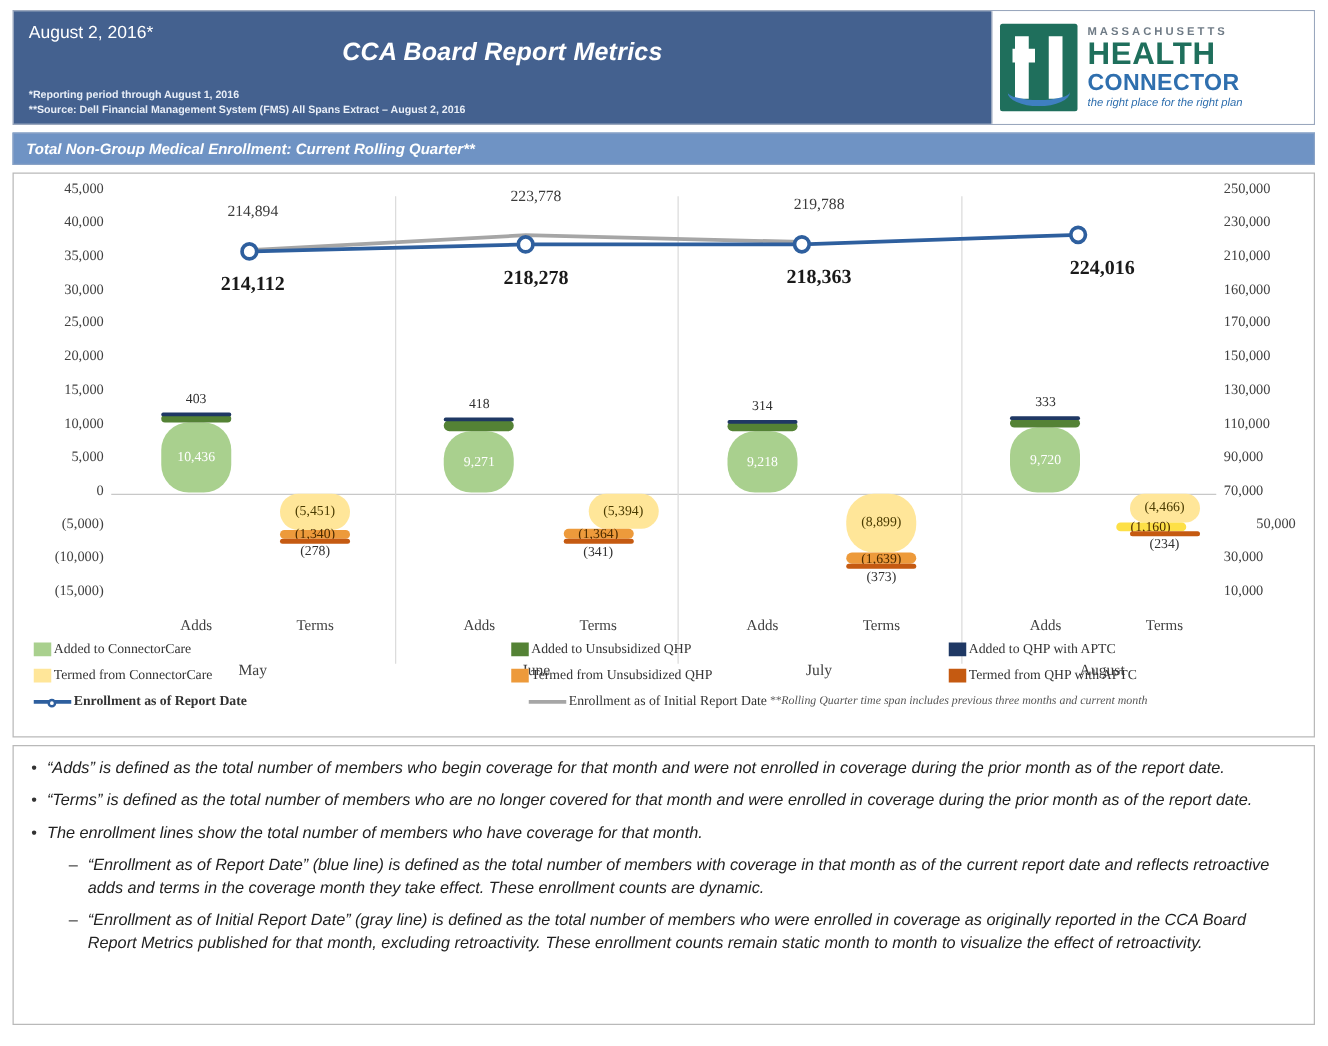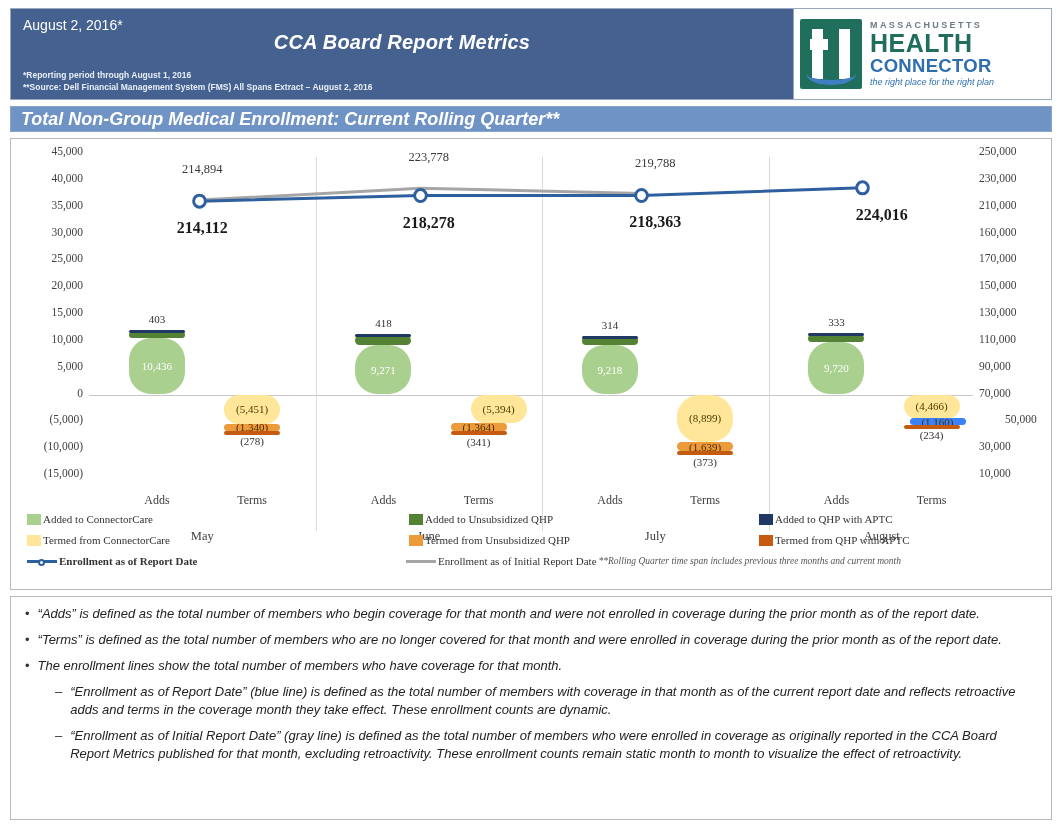--- a/index.html
+++ b/index.html
@@ -22,21 +22,21 @@
   .logo-mark .lm-bar{position:absolute;left:10px;top:20px;width:18px;height:11px;background:#ffffff;}
   .logo-mark .lm-swoosh{position:absolute;left:6px;bottom:4px;width:50px;height:18px;border-bottom:5px solid #3f7fc1;border-radius:0 0 50% 50%;}
   .logo-txt{margin-left:8px;line-height:1;}
   .logo-txt .l1{font-size:9px;letter-spacing:2.4px;color:#6f7b86;font-weight:bold;}
   .logo-txt .l2{font-size:25px;letter-spacing:.5px;color:#1f6f5c;font-weight:bold;margin-top:1px;}
   .logo-txt .l3{font-size:18.5px;letter-spacing:.3px;color:#2f6fae;font-weight:bold;margin-top:1px;}
   .logo-txt .l4{font-size:9px;color:#2f6fae;font-style:italic;margin-top:3px;}
 
   
   .subbar{margin-top:6px;height:26px;background:#6f93c4;border:1px solid #8aa3c6;box-sizing:border-box;display:flex;align-items:center;}
-  .subbar span{color:#ffffff;font-size:18px;font-weight:bold;font-style:italic;padding-left:10px;}
+  .subbar span{color:#ffffff;font-size:12px;font-weight:bold;font-style:italic;padding-left:10px;}
 
   
   .panel{margin-top:6px;border:1px solid #b9b9b9;box-sizing:border-box;position:relative;height:452px;background:#ffffff;font-family:Liberation Serif, serif;}
   .plot{position:absolute;left:78px;right:78px;top:14px;height:440px;}
   .axis-left{position:absolute;left:6px;top:14px;width:70px;height:330px;}
   .axis-right{position:absolute;right:4px;top:14px;width:72px;height:330px;}
   .axis-left div,.axis-right div{position:absolute;font-size:11.5px;color:#404040;white-space:nowrap;}
   .axis-left div{right:4px;text-align:right;}
   .axis-right div{left:4px;text-align:left;}
   .zeroline{position:absolute;left:0;right:0;height:1px;background:#c8c8c8;}
@@ -203,21 +203,21 @@
           <div class="sep" style="left: 0px;"></div>
           <div class="bar" style="left: 39.95px; top: 189.336px; width: 56px; height: 52.164px; background: rgb(169, 208, 142);">
             <span>9,720</span>
           </div>
           <div class="bar" style="left: 39.95px; top: 181.511px; width: 56px; height: 7.8246px; background: rgb(84, 130, 53);"></div>
           <div class="bar" style="left: 39.95px; top: 179.724px; width: 56px; height: 3px; background: rgb(31, 56, 100);"></div>
           <div class="val-out" style="left: 27.95px; width: 80px; top: 162.724px;">333</div>
           <div class="bar" style="left: 135.08px; top: 241.5px; width: 56px; height: 23.9675px; background: rgb(255, 230, 153);">
             <span style="color: rgb(74, 59, 0);">(4,466)</span>
           </div>
-          <div class="bar" style="left: 141px; top: 265.468px; width: 56px; height: 6.22533px; background: #3b82f6;">
+          <div class="bar" style="left: 124px; top: 265.468px; width: 56px; height: 6.22533px; background: #fde047;">
             <span style="color: rgb(74, 42, 0);">(1,160)</span>
           </div>
           <div class="bar" style="left: 135.08px; top: 271.693px; width: 56px; height: 4px; background: rgb(197, 90, 17);"></div>
           <div class="val-out" style="left: 123.08px; width: 80px; top: 275.949px;">(234)</div>
           <div class="catlabel" style="left: 27.95px; width: 80px; top: 340px;">Adds</div>
           <div class="catlabel" style="left: 123.08px; width: 80px; top: 340px;">Terms</div>
           <div class="monthlabel" style="left: 0px; width: 226.5px; top: 376px;">August</div>
         </div>
         <svg class="lineLayer" viewBox="0 0 906 440" preserveAspectRatio="none">
           <polyline points="113.25,47.10055 339.75,35.18118333333333 566.25,40.53443333333334" fill="none" stroke="#a6a6a6" stroke-width="3"></polyline>
@@ -265,21 +265,21 @@
           <span>Termed from QHP with APTC</span>
         </div>
       </div>
       <div class="lgrow">
         <div class="lgitem" style="left:8px;">
           <span class="lgline">
               <i class="dot"></i>
             </span>
           <b>Enrollment as of Report Date</b>
         </div>
-        <div class="lgitem" style="left:387px;">
+        <div class="lgitem" style="left:404px;">
           <span class="lgline gray"></span>
           <span>Enrollment as of Initial Report Date</span>
           <span class="lgnote">**Rolling Quarter time span includes previous three months and current month</span>
         </div>
       </div>
     </div>
   </div>
 
   <div class="notes" id="notes">
       <div class="bullet">

